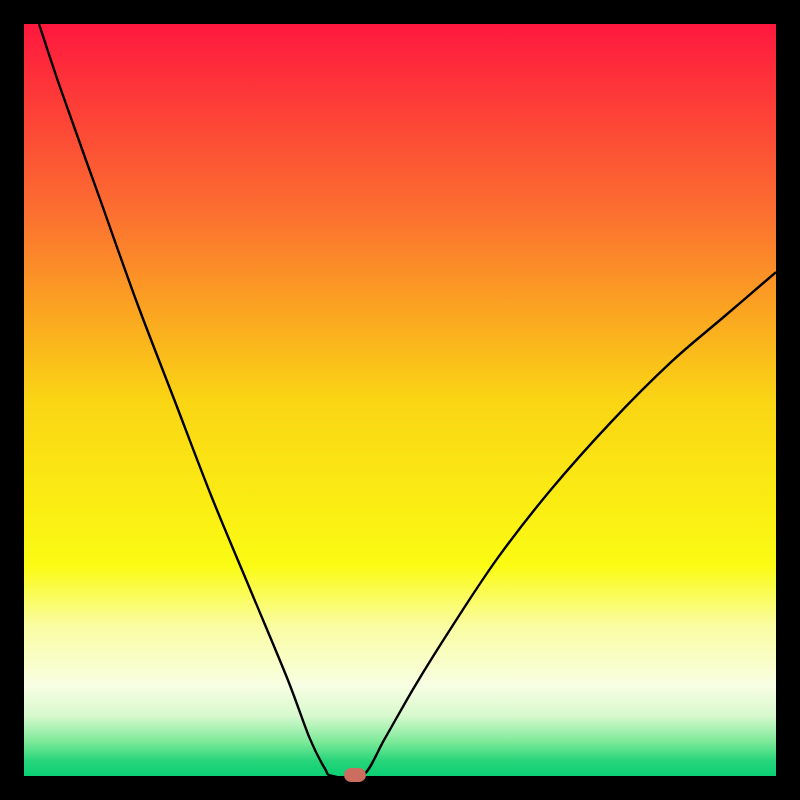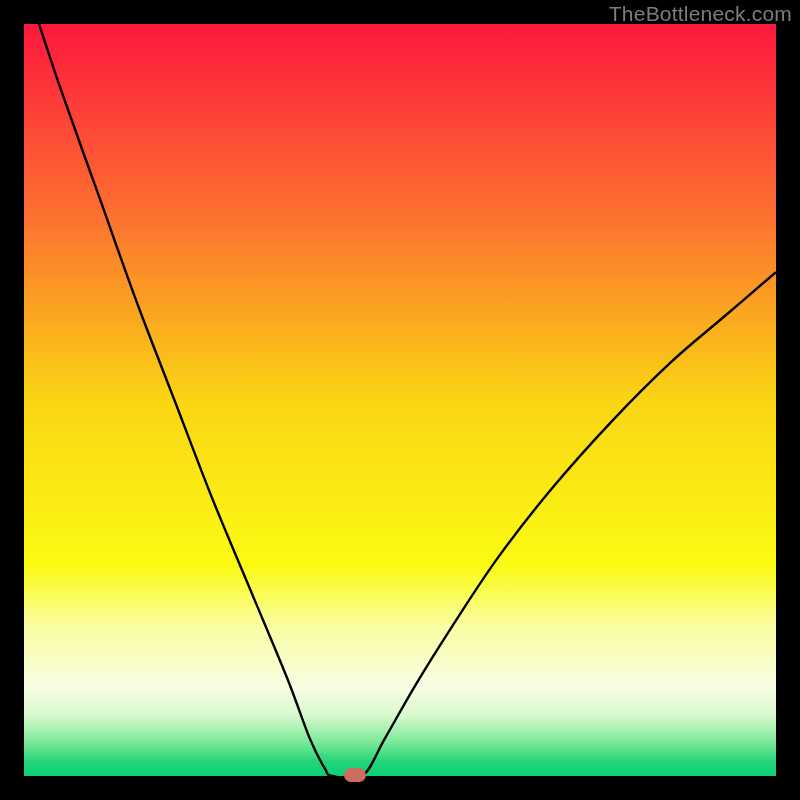--- a/index.html
+++ b/index.html
@@ -46,21 +46,20 @@
     height: 14px;
     background: #cb6e60;
     border-radius: 7px;
   }
 </style>
 </head>
 <body>
 
 <div class="frame">
 
-  <div class="attribution">TheBottleneck.com</div>
 
   <div class="plot-wrap">
     <svg class="plot" viewBox="0 0 100 100" preserveAspectRatio="none">
       <defs>
         <linearGradient id="bg-grad" x1="0" y1="0" x2="0" y2="1">
         <stop offset="0%" stop-color="#fe183e"></stop>
             <stop offset="25%" stop-color="#fc6f30"></stop>
             <stop offset="50%" stop-color="#fad514"></stop>
             <stop offset="72%" stop-color="#fbfb13"></stop>
             <stop offset="80%" stop-color="#fafda1"></stop>

